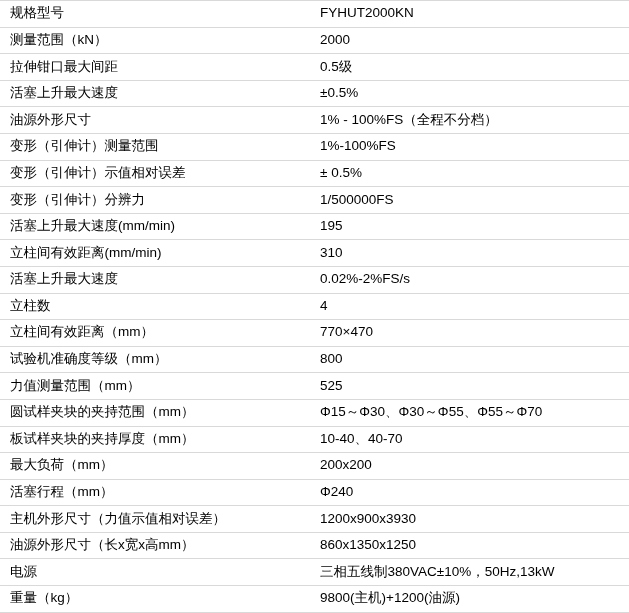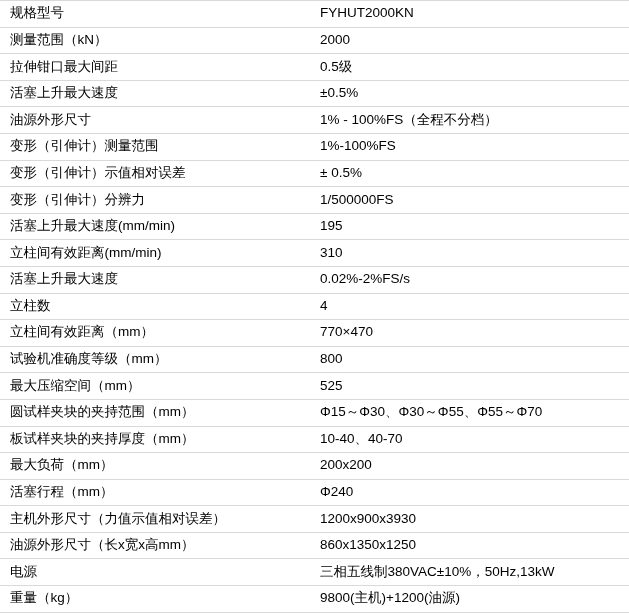--- a/index.html
+++ b/index.html
@@ -105,21 +105,21 @@
       </tr>
       <tr>
         <td class="col-param">立柱间有效距离（mm）</td>
         <td class="col-value">770×470</td>
       </tr>
       <tr>
         <td class="col-param">试验机准确度等级（mm）</td>
         <td class="col-value">800</td>
       </tr>
       <tr>
-        <td class="col-param">最大压缩空间（mm）</td>
+        <td class="col-param">力值测量范围（mm）</td>
         <td class="col-value">525</td>
       </tr>
       <tr>
         <td class="col-param">圆试样夹块的夹持范围（mm）</td>
         <td class="col-value">Φ15～Φ30、Φ30～Φ55、Φ55～Φ70</td>
       </tr>
       <tr>
         <td class="col-param">板试样夹块的夹持厚度（mm）</td>
         <td class="col-value">10-40、40-70</td>
       </tr>

